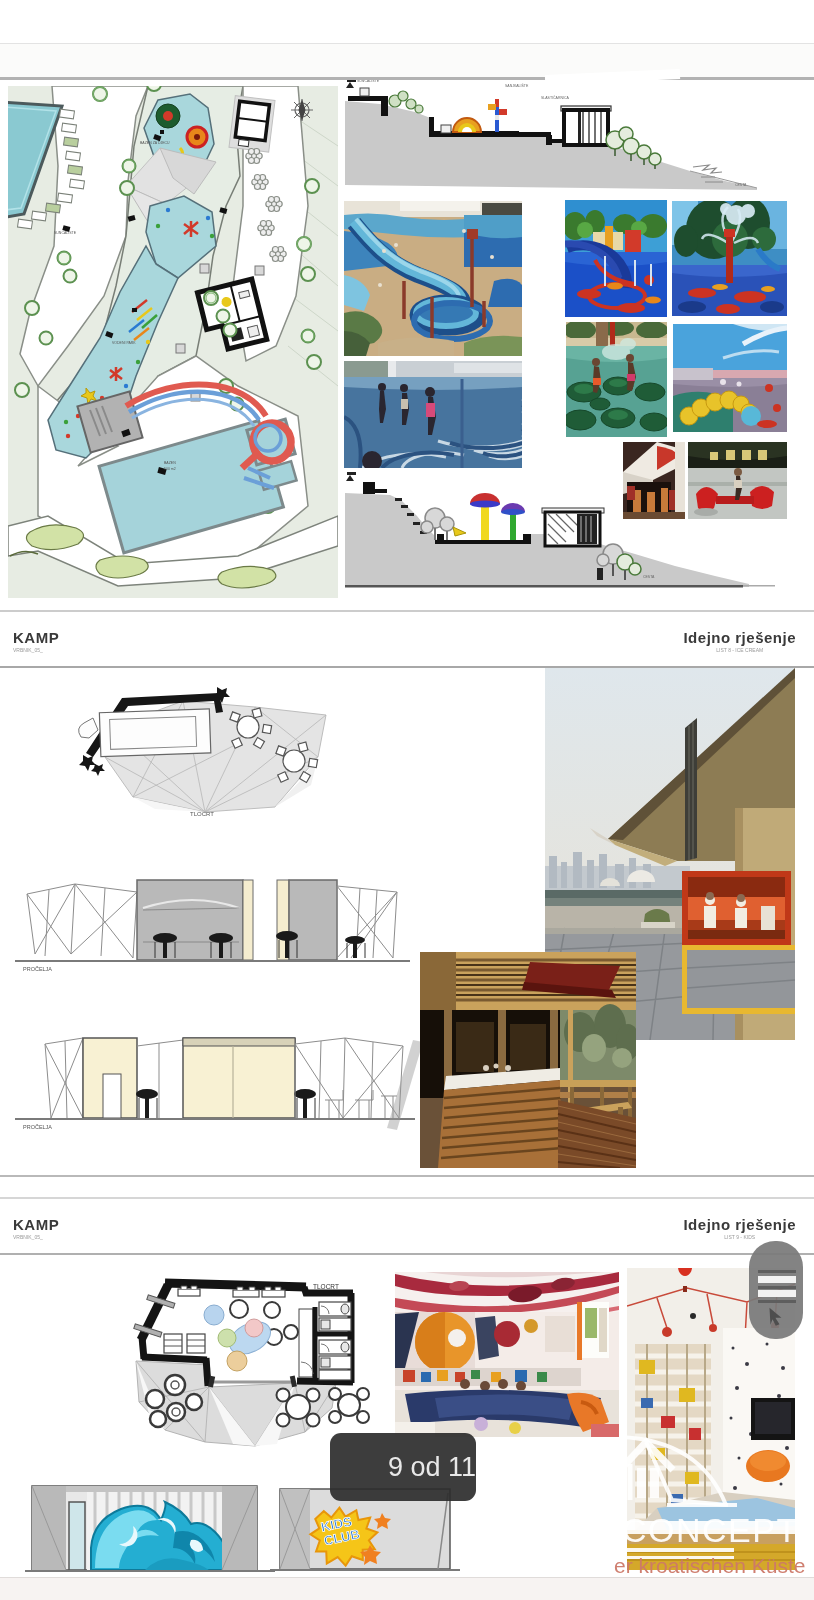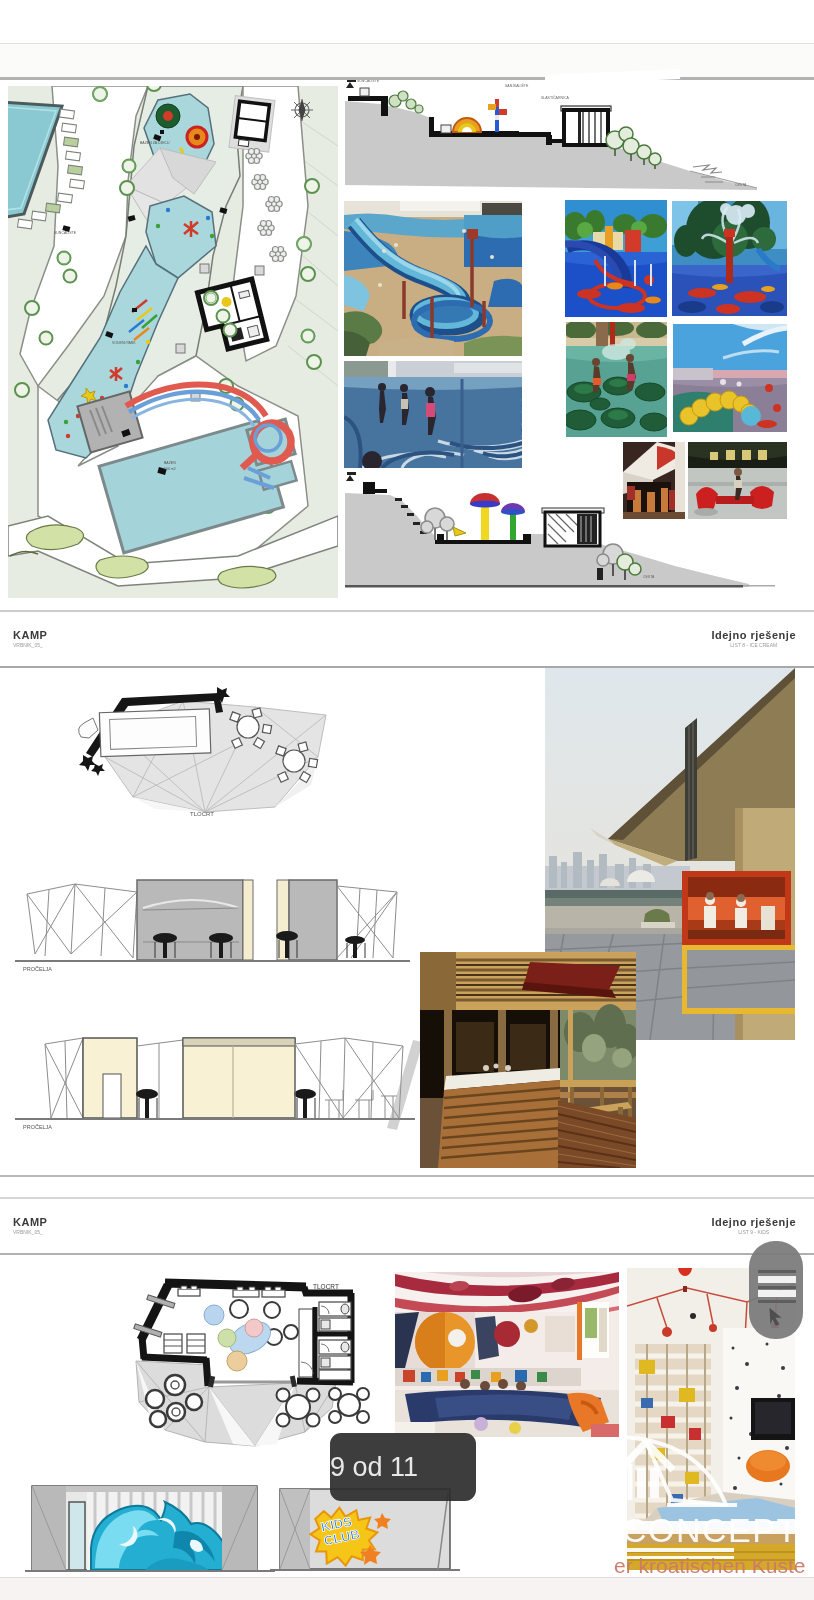--- a/index.html
+++ b/index.html
@@ -1,19 +1,19 @@
 <!DOCTYPE html>
 <html><head>
 <meta charset="utf-8">
 <style>
   html,body{margin:0;padding:0;background:#fff;}
   #canvas{position:relative;width:814px;height:1600px;background:#ffffff;overflow:hidden;
     font-family:"Liberation Sans",sans-serif;}
   .abs{position:absolute;}
-  .hdrTitle{font-weight:bold;font-size:11px;color:#3a3a3a;letter-spacing:0.5px;}
+  .hdrTitle{font-weight:bold;font-size:15px;color:#3a3a3a;letter-spacing:0.5px;}
   .hdrSub{font-size:5px;color:#9a9a9a;margin-top:1px;}
   .hdrRight{text-align:center;}
 </style>
 </head>
 <body>
 <div id="canvas">
 
 <div class="abs" style="left:0;top:0;width:814px;height:78px;background:#ffffff;"></div>
 
 <div class="abs" style="left:0;top:43px;width:814px;height:1px;background:#e3e3e3;"></div>
@@ -1280,21 +1280,21 @@
   <g fill="#f08020">
         <path d="M100,62 l4,6 7,1 -5,5 1,7 -7,-3 -6,4 1,-8 -5,-5 7,-1 z"></path>
         <path d="M112,30 l3,5 6,1 -4,4 1,6 -6,-3 -5,3 1,-6 -4,-4 6,-1 z"></path>
       </g>
 
   <rect x="0" y="86" width="190" height="2" fill="#7a7a7a"></rect>
   <path d="M178,10 L168,86" stroke="#888" stroke-width="1.5"></path>
 </svg>
 
 <div class="abs" style="left:330px;top:1433px;width:146px;height:68px;background:rgba(45,45,45,0.92);border-radius:11px;"></div>
-<div class="abs" style="left:330px;top:1433px;width:146px;height:87px;line-height:68px;text-align:left;color:#e8e8e8;font-size:27px;font-family:'Liberation Sans',sans-serif;">9 od 11</div>
+<div class="abs" style="left:330px;top:1433px;width:146px;height:87px;line-height:68px;text-align:right;color:#e8e8e8;font-size:27px;font-family:'Liberation Sans',sans-serif;">9 od 11</div>
 
 <div class="abs" style="left:749px;top:1241px;width:54px;height:98px;background:rgba(122,122,122,0.93);border-radius:26px;"></div>
 <div class="abs" style="left:758px;top:1276px;width:38px;height:7px;background:#f2f2f2;"></div>
 <div class="abs" style="left:758px;top:1290px;width:38px;height:7px;background:#f2f2f2;"></div>
 <div class="abs" style="left:758px;top:1270px;width:38px;height:3px;background:#5e5e5e;"></div>
 <div class="abs" style="left:758px;top:1286px;width:38px;height:3px;background:#5e5e5e;"></div>
 <div class="abs" style="left:758px;top:1300px;width:38px;height:3px;background:#5e5e5e;"></div>
 <svg class="abs" style="left:766px;top:1306px;" width="17" height="20" viewBox="0 0 17 20">
   <path d="M3,18 L5,1 L15,13 L9,12 L12,19 L8,20 L6,13 Z" fill="#4e4e4e" transform="rotate(-10 8 10)"></path>
 </svg>

